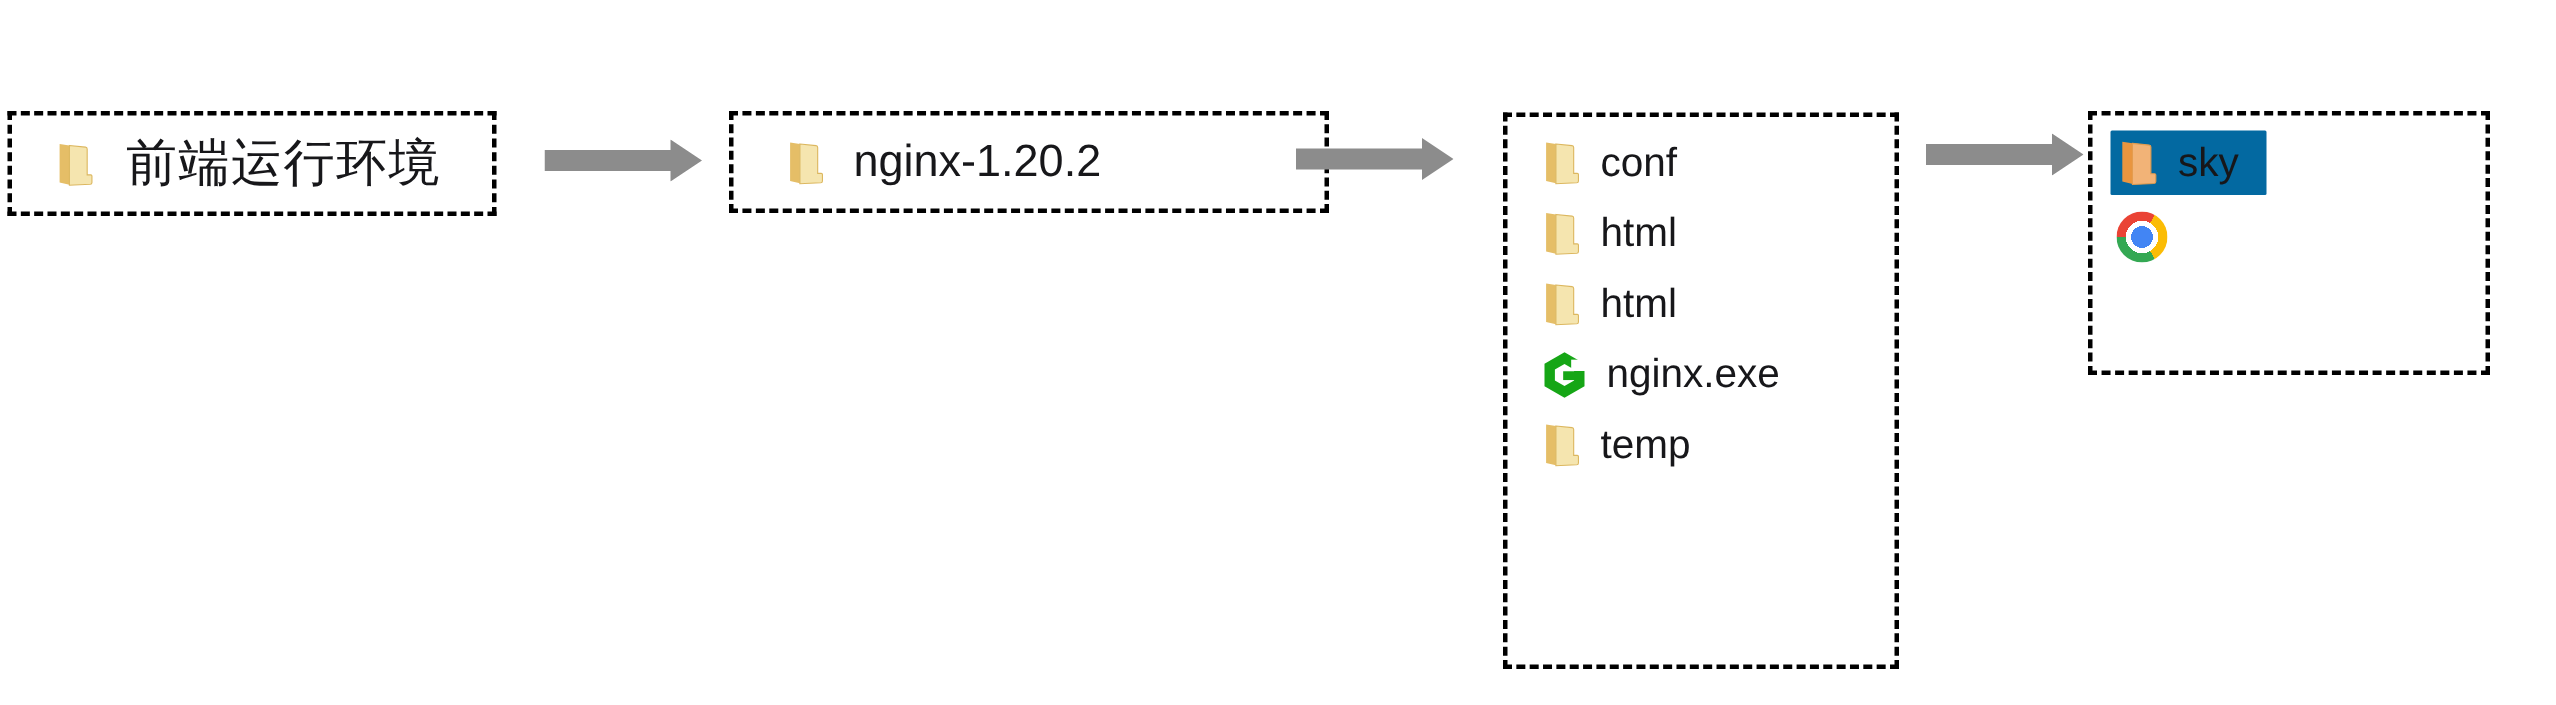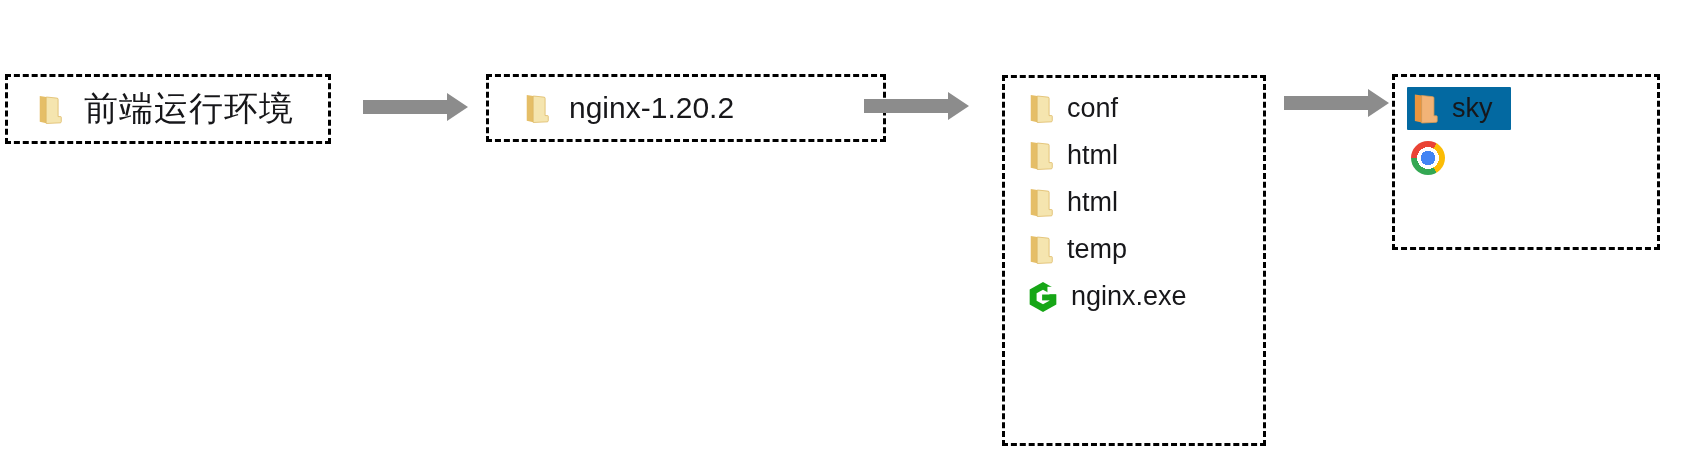--- a/index.html
+++ b/index.html
@@ -114,33 +114,33 @@
       <span class="chip">
         <svg class="icon" width="28" height="33" viewBox="0 0 30 34">
             <use href="#folder-yellow"></use>
           </svg>
         <span class="label">html</span>
       </span>
     </div>
 
     <div class="frow">
       <span class="chip">
-        <svg class="icon" width="28" height="33" viewBox="0 0 30 34">
-            <use href="#folder-yellow"></use>
+        <svg class="icon" width="32" height="34" viewBox="0 0 36 36">
+            <use href="#nginx-g"></use>
           </svg>
-        <span class="label">temp</span>
+        <span class="label">nginx.exe</span>
       </span>
     </div>
 
     <div class="frow">
       <span class="chip">
-        <svg class="icon" width="32" height="34" viewBox="0 0 36 36">
-            <use href="#nginx-g"></use>
+        <svg class="icon" width="28" height="33" viewBox="0 0 30 34">
+            <use href="#folder-yellow"></use>
           </svg>
-        <span class="label">nginx.exe</span>
+        <span class="label">temp</span>
       </span>
     </div>
 
   </div>
 
   <svg class="arrow" id="arrow3" viewBox="0 0 105 28">
       <use href="#block-arrow"></use>
     </svg>
 
   <div class="dbox" id="box4">

